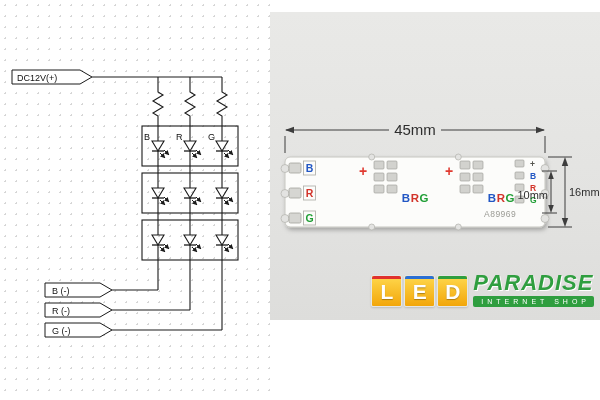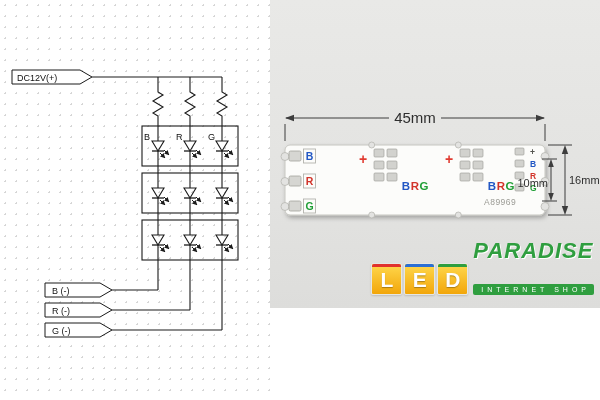--- a/index.html
+++ b/index.html
@@ -8,21 +8,21 @@
 
   
   .left-panel{
     position:absolute;left:0;top:0;width:270px;height:400px;
     background-color:#ffffff;
     background-image:radial-gradient(#d6d6d6 1px, transparent 1px);
     background-size:11px 11px;
   }
   
   .right-panel{
-    position:absolute;left:270px;top:0;width:330px;height:308px;
+    position:absolute;left:270px;top:12px;width:330px;height:308px;
     background:linear-gradient(180deg,#e9e9e7 0%,#e3e3e1 60%,#dddddb 100%);
   }
 
   
   .wire{stroke:#1a1a1a;stroke-width:1.1;fill:none;}
   .boxr{fill:none;stroke:#1a1a1a;stroke-width:1.1;}
   .flagshape{fill:#ffffff;stroke:#1a1a1a;stroke-width:1;}
   .flagtext{font-size:9px;fill:#111;}
   .collabel{font-size:9px;fill:#111;}
   .ledbody{fill:none;stroke:#1a1a1a;stroke-width:1.1;}
@@ -55,21 +55,21 @@
     border:1px solid #e6e6e2;border-radius:2px;
     color:#fff;font-weight:bold;font-size:21px;line-height:1;
     display:flex;align-items:center;justify-content:center;
     text-shadow:0 1px 1px rgba(0,0,0,.3);
     box-shadow:0 1px 2px rgba(0,0,0,.15);
   }
   .logo-block::before{content:"";position:absolute;top:0;left:0;right:0;height:3px;border-radius:2px 2px 0 0;}
   .lb0::before{background:#e0312e;}
   .lb1::before{background:#2b6fd4;}
   .lb2::before{background:#2f9e3f;}
-  .logo-right{display:flex;flex-direction:column;gap:20px;}
+  .logo-right{display:flex;flex-direction:column;}
   .logo-name{
     color:#2f9e3f;font-weight:bold;font-style:italic;
     font-size:22px;line-height:1;letter-spacing:1px;
     text-shadow:1px 1px 0 #ffffff;
   }
   .logo-tagline{
     margin-top:2px;background:#2f9e3f;color:#fff;
     font-size:7px;letter-spacing:4px;text-align:center;
     padding:2px 4px 2px 8px;border-radius:2px;
   }

